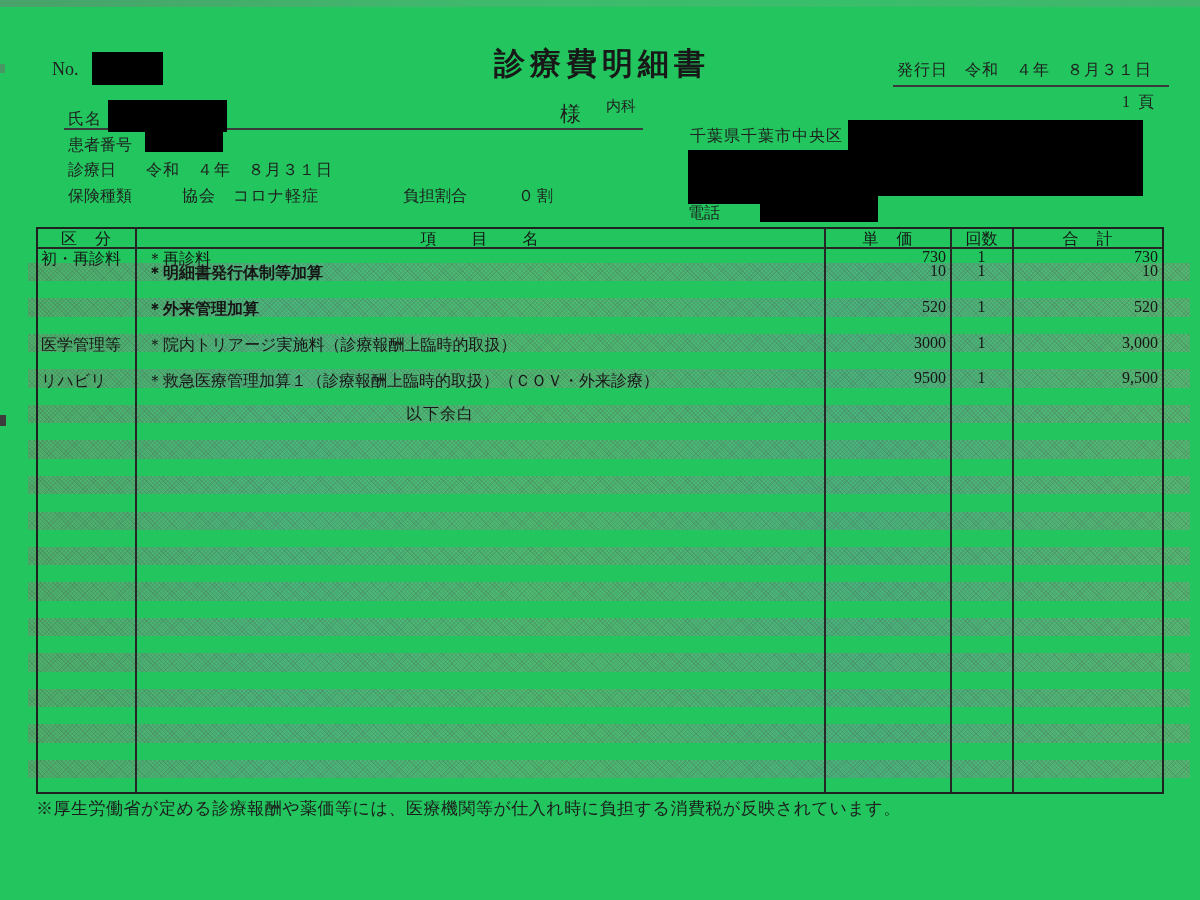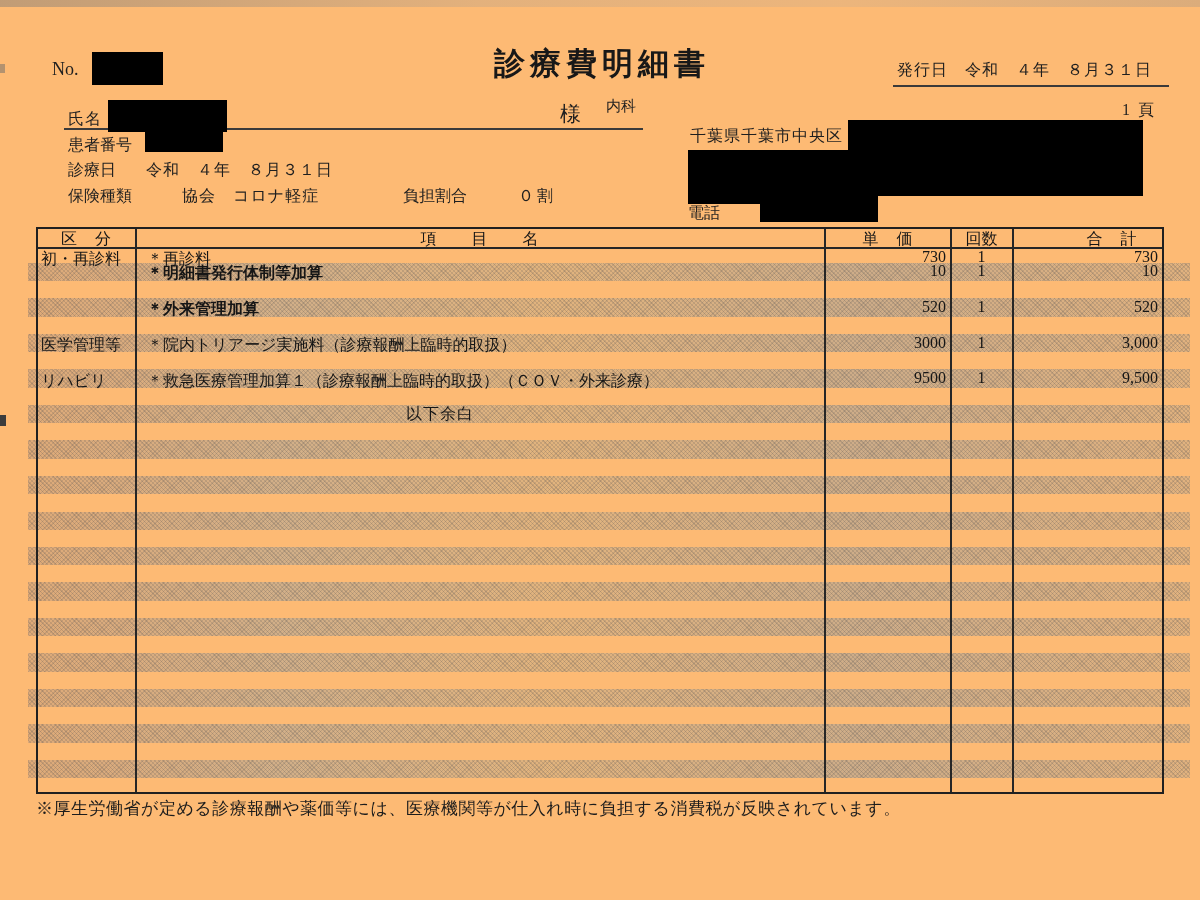--- a/index.html
+++ b/index.html
@@ -5,21 +5,21 @@
   html,body{margin:0;padding:0;}
   body{
     width:1200px;height:900px;
     background:#f2f2ef;
     font-family:"Liberation Serif","DejaVu Serif",serif;
     color:#1f1f1f;
     overflow:hidden;
   }
   .page{
     position:relative;width:1200px;height:900px;
-    background:#fdba74;
+    background:#22c55e;
   }
   
   .top-smudge{
     position:absolute;left:0;top:0;width:1200px;height:7px;
     background:linear-gradient(to right,rgba(120,120,120,.45),rgba(150,150,150,.25) 40%,rgba(160,160,160,.18) 70%,rgba(140,140,140,.3));
   }
   .scan-bands{
     position:absolute;left:28px;top:263px;width:1162px;height:516px;
     background:
       repeating-linear-gradient(45deg, rgba(75,75,80,.20) 0 1px, transparent 1px 3px),
@@ -62,21 +62,21 @@
   <div class="edge-mark" style="left:0;top:415px;width:6px;height:11px;background:#3c3c3c;"></div>
   <div class="noise-dot" style="left:930px;top:142px;"></div>
 
   <div class="t s17" style="left:52px;top:59px;font-size:18px;">No.</div>
   <div class="redaction" style="left:92px;top:52px;width:71px;height:33px;"></div>
 
   <div class="t title" style="left:494px;top:46px;">診療費明細書</div>
 
   <div class="t s17" style="left:897px;top:61px;letter-spacing:1px;">発行日　令和　４年　８月３１日</div>
   <div class="underline" style="left:893px;top:85px;width:276px;"></div>
-  <div class="t s17" style="left:1122px;top:101px;letter-spacing:2px;">1 頁</div>
+  <div class="t s17" style="left:1122px;top:93px;letter-spacing:2px;">1 頁</div>
 
   <div class="t s17" style="left:68px;top:110px;letter-spacing:1px;">氏名</div>
   <div class="underline" style="left:64px;top:128px;width:579px;height:1.5px;"></div>
   <div class="t" style="left:560px;top:102px;font-size:21px;">様</div>
   <div class="t s15" style="left:606px;top:98px;">内科</div>
   <div class="redaction" style="left:108px;top:100px;width:119px;height:32px;"></div>
   <div class="redaction" style="left:145px;top:130px;width:78px;height:22px;"></div>
 
   <div class="t s17" style="left:68px;top:136px;">患者番号</div>
 
@@ -99,21 +99,21 @@
   <div class="grid-line" style="left:38px;top:247px;width:1124px;height:2px;"></div>
   <div class="grid-line" style="left:135px;top:229px;width:1.6px;height:563px;"></div>
   <div class="grid-line" style="left:824px;top:229px;width:1.6px;height:563px;"></div>
   <div class="grid-line" style="left:950px;top:229px;width:1.6px;height:563px;"></div>
   <div class="grid-line" style="left:1012px;top:229px;width:1.6px;height:563px;"></div>
 
   <div class="cell hdr ctr" style="left:38px;top:229px;width:97px;">区　分</div>
   <div class="cell hdr ctr" style="left:136px;top:229px;width:688px;">項　　目　　名</div>
   <div class="cell hdr ctr" style="left:826px;top:229px;width:124px;">単　価</div>
   <div class="cell hdr ctr" style="left:951px;top:229px;width:61px;letter-spacing:0;">回数</div>
-  <div class="cell hdr ctr" style="left:1014px;top:229px;width:148px;padding-left:24px;">合　計</div>
+  <div class="cell hdr ctr" style="left:1014px;top:229px;width:148px;">合　計</div>
 
   <div>
     <div class="cell" style="left:41px;top:249px;">初・再診料</div>
     <div class="cell" style="left:147px;top:249px;">＊再診料</div>
     <div class="cell num" style="left:828px;top:248px;width:118px;">730</div>
     <div class="cell ctr" style="left:951px;top:248px;width:61px;">1</div>
     <div class="cell num" style="left:1016px;top:248px;width:142px;">730</div>
   </div>
 
   <div>

